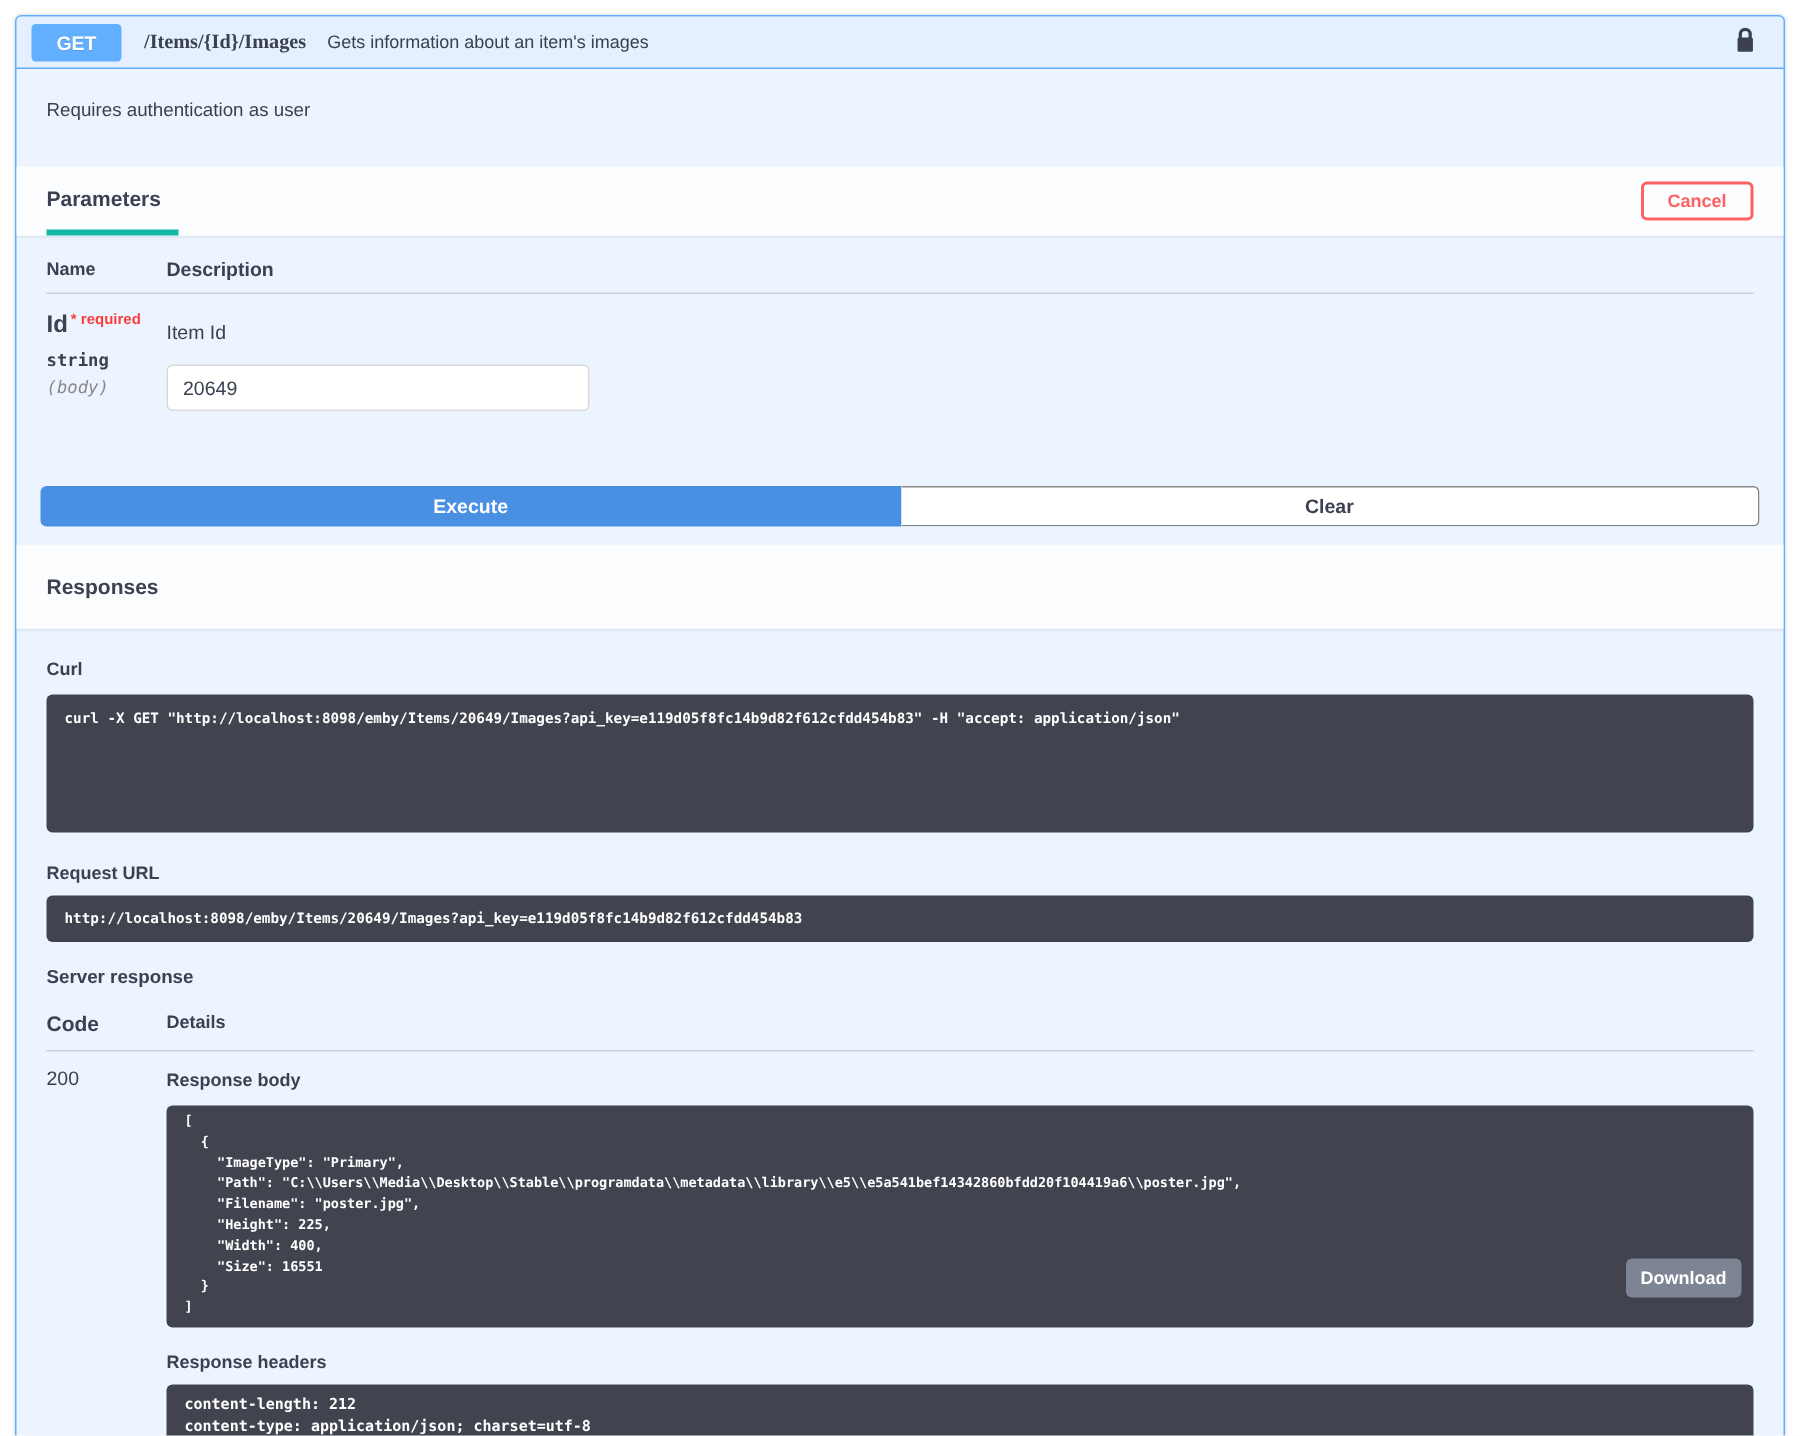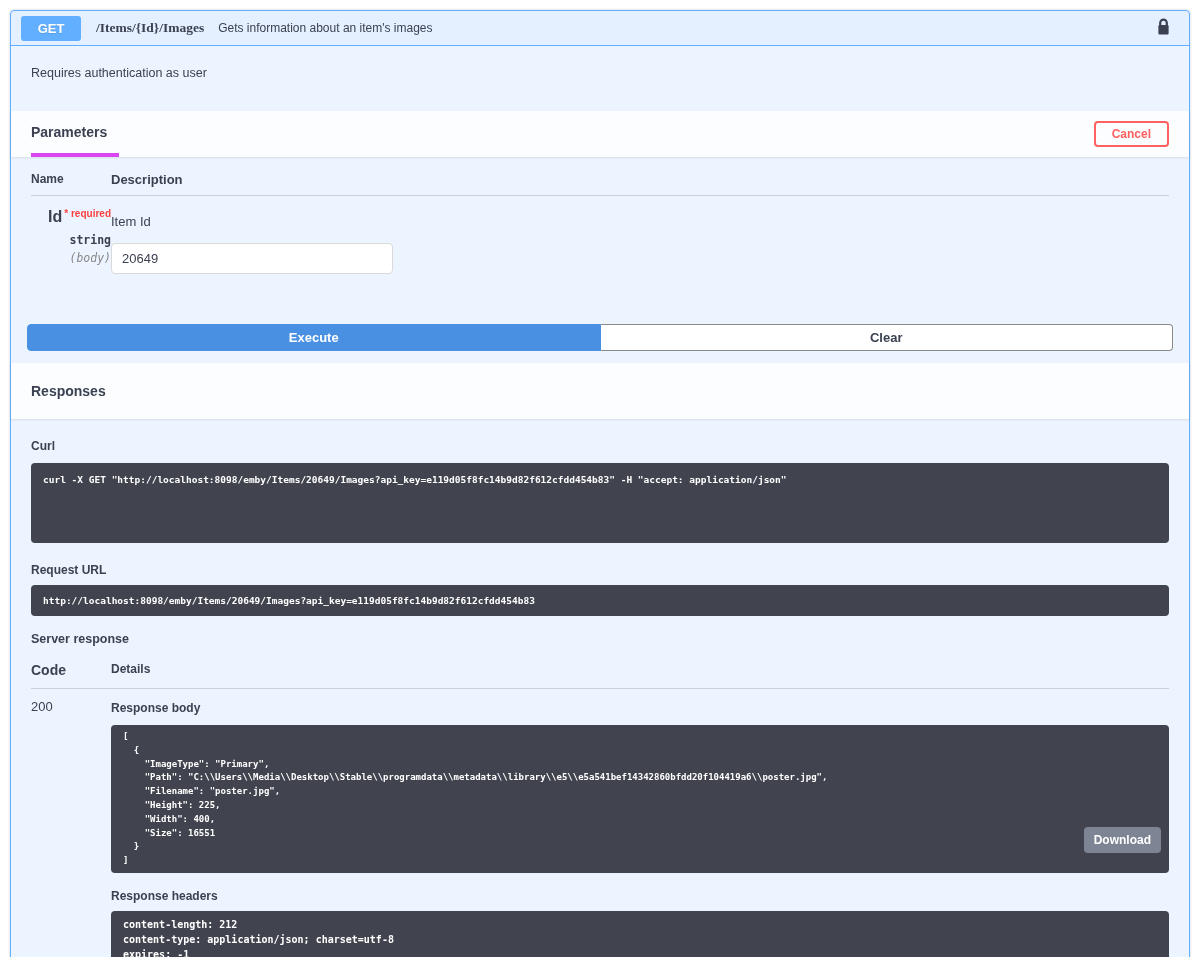--- a/index.html
+++ b/index.html
@@ -24,33 +24,33 @@
 
   
   .description-wrapper { padding:20px 20px 31px; font-size:12.5px; color:#3b4151; }
 
   
   .section-header { display:flex; align-items:center; justify-content:space-between;
                     padding:0 20px; background:rgba(255,255,255,.8); height:46px;
                     box-shadow:0 1px 2px rgba(0,0,0,.1); }
   .section-header.responses-header { height:56px; }
   .tab { align-self:stretch; display:flex; align-items:center; font-size:14px; font-weight:bold;
-         color:#3b4151; border-bottom:4px solid #d946ef; padding-right:12px; }
+         color:#3b4151; border-bottom:4px solid #14b8a6; padding-right:12px; }
   .sec-title { font-size:14px; font-weight:bold; color:#3b4151; }
   .cancel-btn { border:2px solid #ff6060; color:#ff6060; background:transparent; font-weight:bold;
                 font-size:12px; padding:4px 16px; border-radius:4px; cursor:pointer;
                 font-family:"Liberation Sans", sans-serif; }
 
   
   .parameters-wrapper { padding:15px 20px 50px; }
   .t-head { display:flex; padding-bottom:8px; border-bottom:1px solid rgba(59,65,81,.2); }
   .t-head .col-l { width:80px; font-size:12px; font-weight:bold; }
   .t-head .col-r { flex:1; font-size:13px; font-weight:bold; }
   .t-row { display:flex; padding-top:12px; }
-  .t-row .col-l { width:80px;text-align:right; }
+  .t-row .col-l { width:80px; }
   .t-row .col-r { flex:1; }
   .param-name { font-size:16px; font-weight:bold; color:#3b4151; }
   .required-flag { color:#f93e3e; font-size:10px; vertical-align:top; font-weight:bold; margin-left:2px; }
   .param-type { font-family:"DejaVu Sans Mono", monospace; font-size:11.5px; font-weight:bold; margin-top:7px; }
   .param-in { font-family:"DejaVu Sans Mono", monospace; font-size:11.5px; font-style:italic; color:#888; margin-top:4px; }
   .param-desc { font-size:13px; margin:6px 0 14px; }
   .param-input { width:282px; padding:7px 10px; font-size:13px; color:#3b4151; background:#fff;
                  border:1px solid #d9d9d9; border-radius:4px; outline:none;
                  font-family:"Liberation Sans", sans-serif; }
 
@@ -60,21 +60,21 @@
                  color:#fff; font-weight:bold; font-size:13px; border-radius:4px 0 0 4px;
                  cursor:pointer; font-family:"Liberation Sans", sans-serif; }
   .btn-clear { flex:1; height:27px; background:#fff; border:1px solid #888; border-left:none;
                color:#3b4151; font-weight:bold; font-size:13px; border-radius:0 4px 4px 0;
                cursor:pointer; font-family:"Liberation Sans", sans-serif; }
 
   
   .responses-inner { padding:20px; }
   .block-label { font-size:12px; font-weight:bold; color:#3b4151; }
   .dark-block { background:#41444e; border-radius:4px; color:#fff; }
-  .curl-block { margin-top:10px; height:80px; padding:10px 12px; overflow:hidden; }
+  .curl-block { margin-top:10px; height:92px; padding:10px 12px; overflow:hidden; }
   .curl-block pre, .url-block pre { font-family:"DejaVu Sans Mono", monospace; font-weight:bold;
         font-size:9.5px; line-height:13px; color:#fff; white-space:pre-wrap; word-break:break-all; }
   .request-url-label { margin-top:20px; }
   .url-block { margin-top:8px; padding:9px 12px; }
   .server-response-label { margin-top:16px; font-size:12.5px; }
   .sr-head { display:flex; margin-top:16px; padding-bottom:10px; border-bottom:1px solid rgba(59,65,81,.2); }
   .sr-head .code-h { width:80px; font-size:14px; font-weight:bold; }
   .sr-head .details-h { flex:1; font-size:12px; font-weight:bold; }
   .sr-row { display:flex; padding-top:10px; }
   .status-code { width:80px; font-size:13px; color:#3b4151; }

